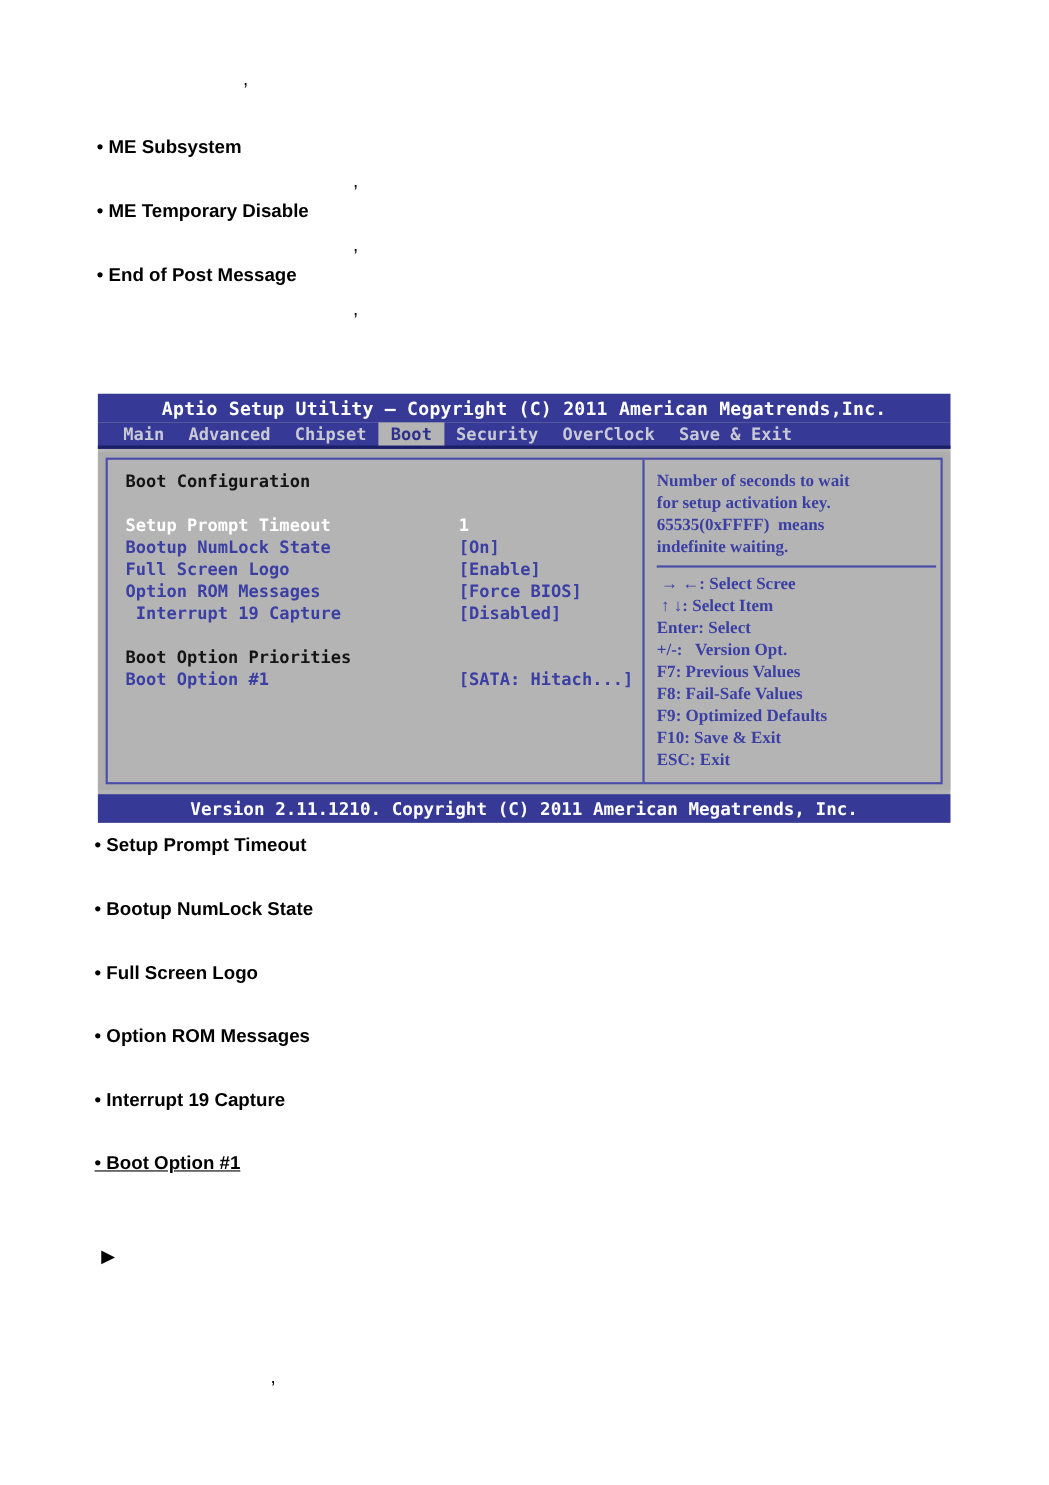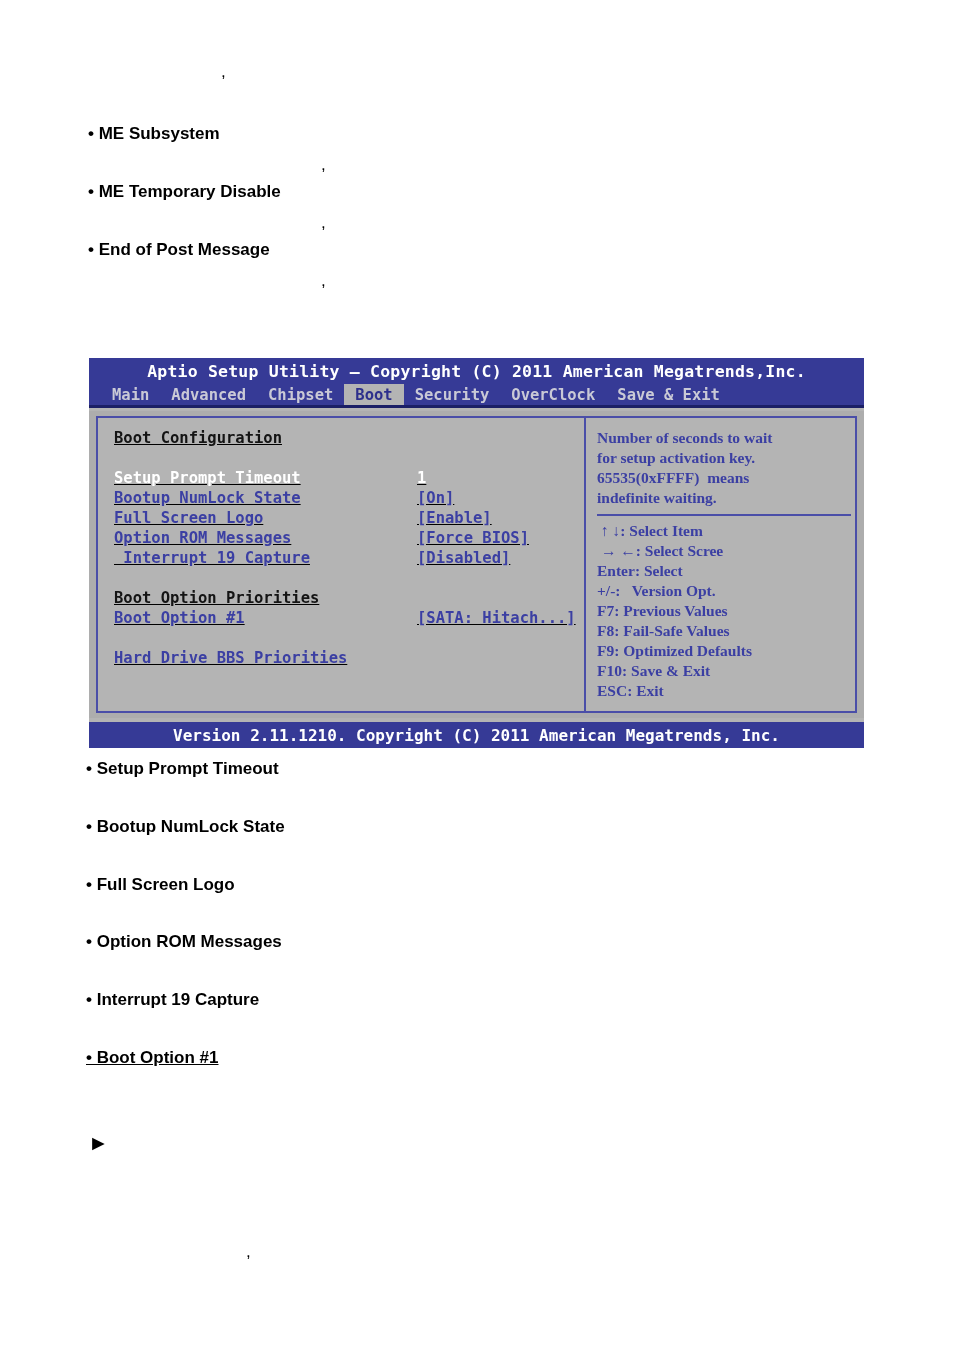--- a/index.html
+++ b/index.html
@@ -110,21 +110,20 @@
     display: flex;
     box-sizing: border-box;
   }
 
   .bios-left {
     width: 488px;
     box-sizing: border-box;
     padding: 10px 0 0 16px;
     border-right: 2px solid #4a4ea8;
     position: relative;
-    text-decoration: underline;
   }
   .bios-right {
     flex: 1;
     box-sizing: border-box;
     padding: 10px 0 0 11px;
     position: relative;
     font-family: Liberation Serif, serif;
   }
 
   .bios-line {
@@ -244,36 +243,33 @@
           <span class="lbl">Boot Option Priorities</span>
         </div>
 
         <div class="bios-line">
           <span class="lbl">Boot Option #1</span>
           <span class="val">[SATA: Hitach...]</span>
         </div>
 
         <div class="bios-spacer"></div>
 
-        <div class="bios-line">
-          <span class="lbl">Hard Drive BBS Priorities</span>
-        </div>
 
       </div>
 
       <div class="bios-right">
         <div class="help-line">Number of seconds to wait</div>
         <div class="help-line">for setup activation key.</div>
         <div class="help-line">65535(0xFFFF)  means</div>
         <div class="help-line">indefinite waiting.</div>
 
         <div class="help-divider"></div>
 
+        <div class="help-line"> → ←: Select Scree</div>
         <div class="help-line"> ↑ ↓: Select Item</div>
-        <div class="help-line"> → ←: Select Scree</div>
         <div class="help-line">Enter: Select</div>
         <div class="help-line">+/-:   Version Opt.</div>
         <div class="help-line">F7: Previous Values</div>
         <div class="help-line">F8: Fail-Safe Values</div>
         <div class="help-line">F9: Optimized Defaults</div>
         <div class="help-line">F10: Save &amp; Exit</div>
         <div class="help-line">ESC: Exit</div>
       </div>
 
     </div>

